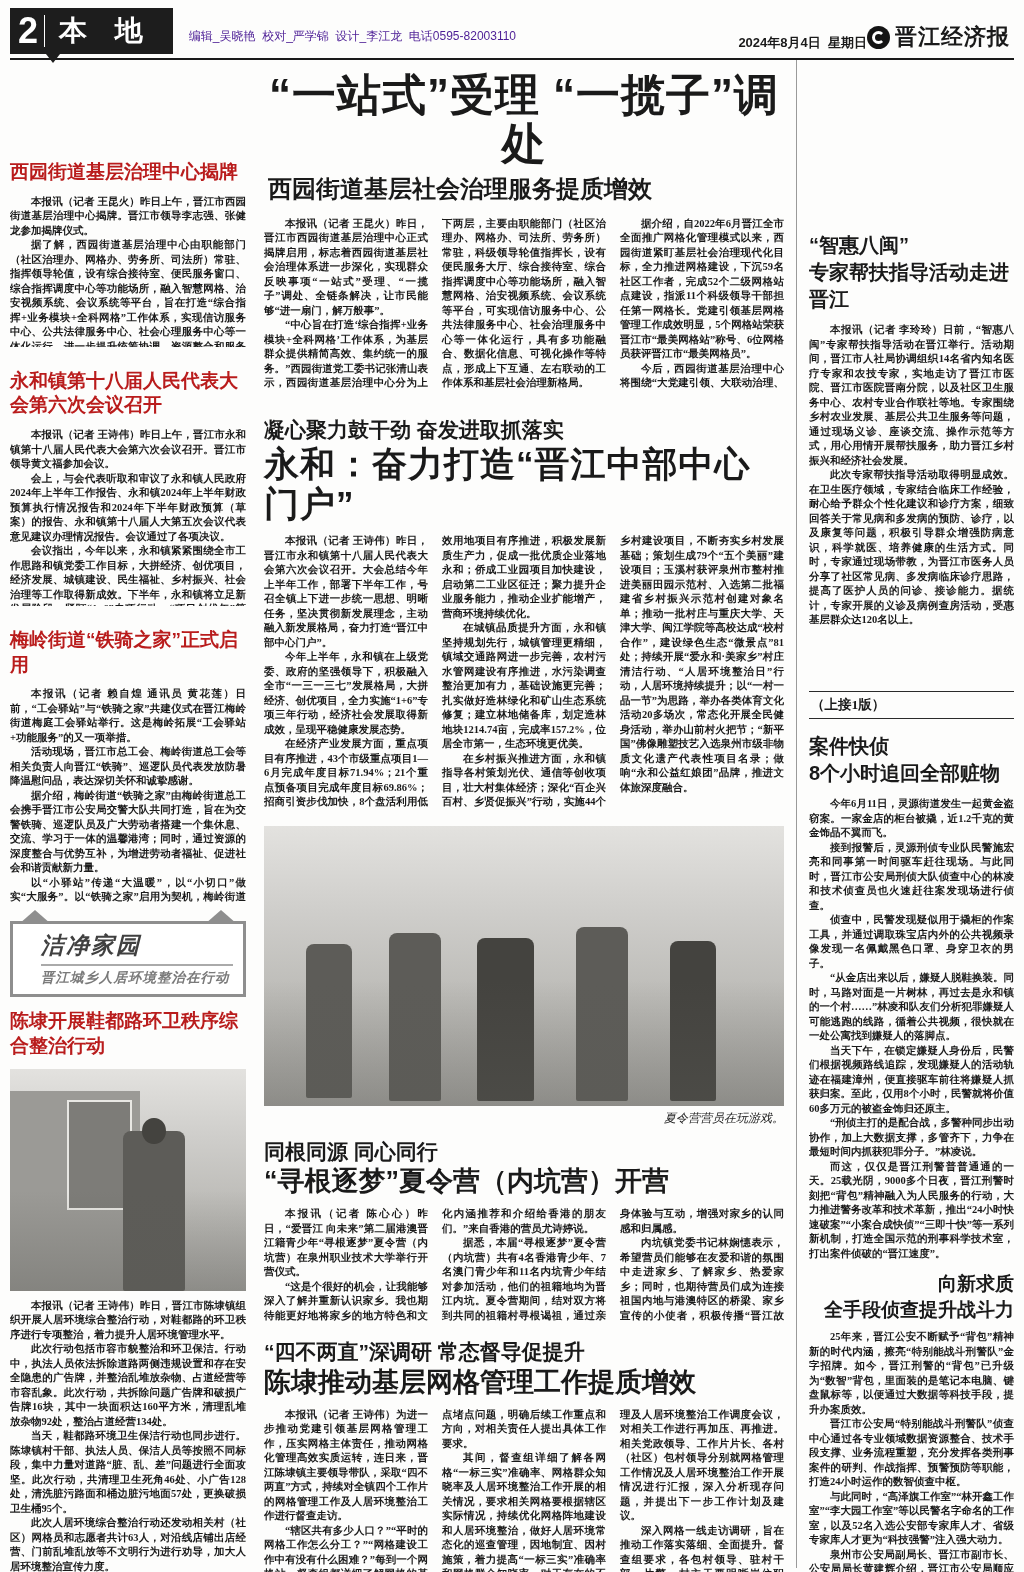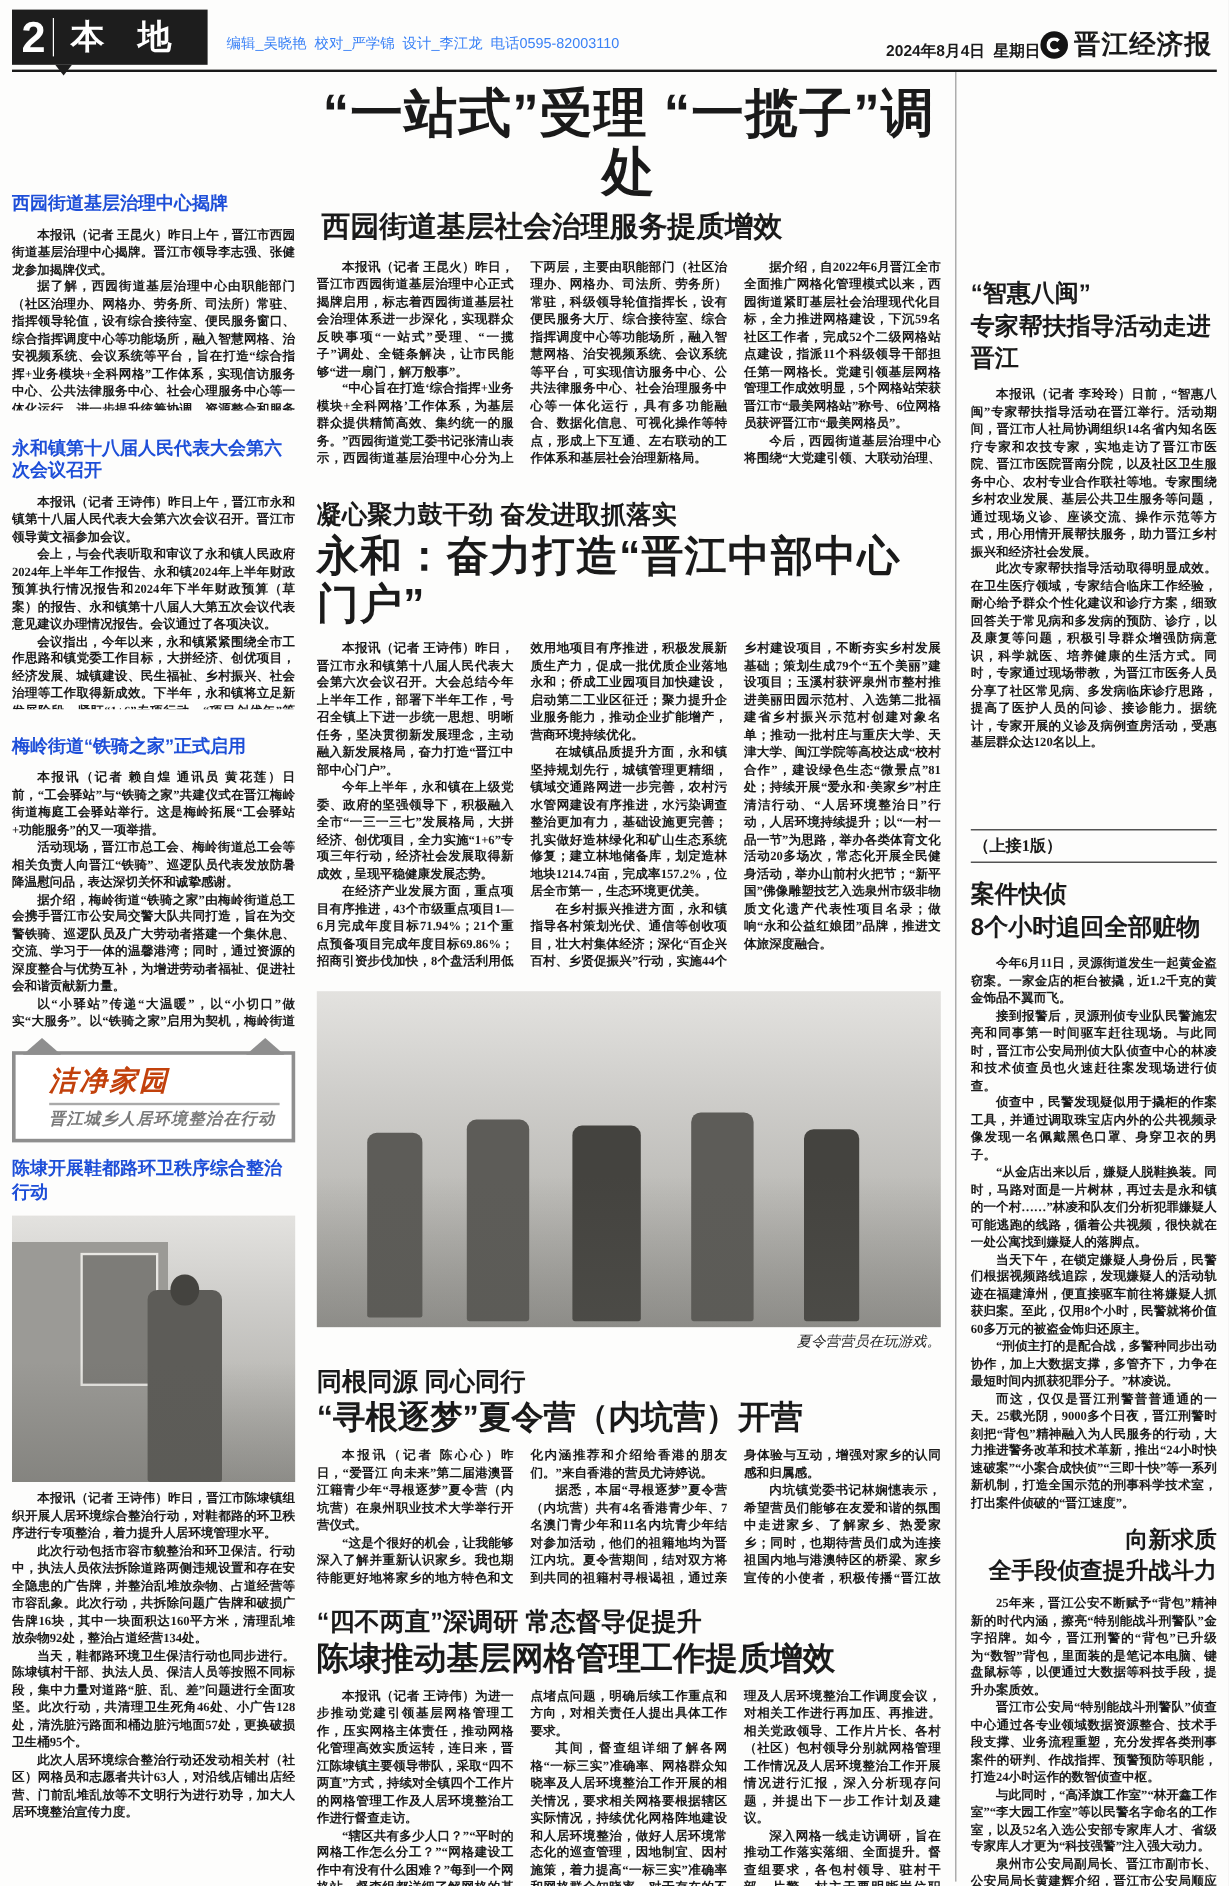--- a/index.html
+++ b/index.html
@@ -5,59 +5,59 @@
   html,body{margin:0;padding:0;background:#e8e8e8;}
   .page{width:1024px;height:1572px;background:#fdfdfc;margin:0 auto;position:relative;overflow:hidden;
         font-family:"Liberation Serif","DejaVu Serif",serif;color:#1a1a1a;box-sizing:border-box;}
   
   .topbar{position:relative;height:58px;padding:8px 14px 0 10px;box-sizing:border-box;display:flex;align-items:flex-start;}
   .section-box{background:#1d1d1d;color:#fff;display:flex;align-items:center;height:46px;padding:0 20px 0 8px;position:relative;z-index:2;}
   .page-num{font-family:"Liberation Sans","DejaVu Sans",sans-serif;font-size:36px;font-weight:700;line-height:1;}
   .sec-div{width:1px;height:32px;background:#fff;margin:0 14px 0 6px;}
   .section-name{font-family:"Liberation Sans","DejaVu Sans",sans-serif;font-size:28px;font-weight:700;letter-spacing:10px;line-height:1;}
   .section-notch{position:absolute;left:46px;top:54px;width:0;height:0;border-left:7px solid transparent;border-right:7px solid transparent;border-top:9px solid #1d1d1d;}
-  .credits{font-family:"Liberation Sans","DejaVu Sans",sans-serif;font-size:12px;color:#3b82f6;margin:20px 0 0 16px;white-space:pre;}
+  .credits{font-family:"Liberation Sans","DejaVu Sans",sans-serif;font-size:12px;color:#4c1d95;margin:20px 0 0 16px;white-space:pre;}
   .dateline{margin-left:auto;display:flex;align-items:flex-end;margin-top:14px;}
   .date-text{font-family:"Liberation Sans","DejaVu Sans",sans-serif;font-size:13px;font-weight:600;white-space:pre;}
   .masthead{display:flex;align-items:center;gap:5px;}
   .logo-circle{width:23px;height:23px;border-radius:50%;background:#141414;position:relative;flex:0 0 auto;}
   .logo-circle::after{content:"";position:absolute;left:5px;top:5px;width:13px;height:13px;border:3px solid #fff;border-right-color:transparent;border-radius:50%;box-sizing:border-box;}
   .masthead-title{font-family:"Liberation Sans","DejaVu Sans",sans-serif;font-size:22px;font-weight:900;letter-spacing:1px;}
   .head-rule{border-top:2px solid #1a1a1a;margin:0 10px 0 10px;}
   
   .content{display:flex;align-items:stretch;padding:0 8px;height:1508px;box-sizing:border-box;}
   .col-left{width:246px;flex:0 0 auto;padding:0 8px 0 2px;box-sizing:border-box;}
   .col-center{width:542px;flex:0 0 auto;padding:10px 12px 0 10px;box-sizing:border-box;}
   .col-right{flex:1;border-left:1px solid #9a9a9a;padding:0 2px 0 12px;box-sizing:border-box;}
   
   .body{font-size:10.5px;line-height:14.5px;text-align:justify;overflow:hidden;}
   .body p{margin:0;text-indent:2em;font-weight:bold;}
   .body3{column-count:3;column-gap:14px;}
-  .head-sm{font-family:"Liberation Sans","DejaVu Sans",sans-serif;font-weight:700;font-size:15px;line-height:1.3;margin:0 0 10px 0;color:#1d4ed8;}
+  .head-sm{font-family:"Liberation Sans","DejaVu Sans",sans-serif;font-weight:700;font-size:19px;line-height:1.3;margin:0 0 10px 0;color:#b91c1c;}
   .kicker{font-family:"Liberation Sans","DejaVu Sans",sans-serif;font-weight:700;font-size:21px;line-height:1.2;margin:0;}
   .headline-xl{font-family:"Liberation Sans","DejaVu Sans",sans-serif;font-weight:900;font-size:44px;line-height:1.12;margin:0;text-align:center;letter-spacing:1px;}
   .subhead-xl{font-family:"Liberation Sans","DejaVu Sans",sans-serif;font-weight:700;font-size:24px;margin:4px 0 12px 4px;}
   .headline-lg{font-family:"Liberation Sans","DejaVu Sans",sans-serif;font-weight:700;font-size:35px;line-height:1.15;margin:2px 0 10px 0;letter-spacing:1px;}
   .headline-md{font-family:"Liberation Sans","DejaVu Sans",sans-serif;font-weight:900;font-size:27px;line-height:1.15;margin:2px 0 10px 0;}
   .r-head{font-family:"Liberation Sans","DejaVu Sans",sans-serif;font-weight:700;font-size:20px;line-height:1.35;margin:0 0 10px 0;}
   .r-subhead{font-family:"Liberation Sans","DejaVu Sans",sans-serif;font-weight:700;font-size:19px;line-height:1.35;margin:12px 0 8px 0;text-align:right;}
   article{display:block;}
   .gap22{height:22px;}.gap16{height:16px;}.gap12{height:12px;}
   
   .photo{position:relative;overflow:hidden;background:linear-gradient(180deg,#e3e2df 0%,#cfcecb 30%,#bdbcb8 60%,#a8a7a3 100%);}
   .photo .fig{position:absolute;background:#5d5c58;border-radius:8px 8px 2px 2px;}
   .photo .fig.dark{background:#44433f;}
   .photo .shade{position:absolute;left:0;right:0;bottom:0;height:45%;background:linear-gradient(180deg,rgba(90,90,85,0),rgba(90,90,85,.35));}
   .caption{font-size:12px;text-align:right;font-style:italic;margin-top:4px;color:#222;}
   
   .cabinet{position:absolute;left:0;top:10%;width:55%;height:90%;background:#9b9a96;}
   .signboard{position:absolute;left:24%;top:14%;width:26%;height:48%;background:#7d7c78;border:2px solid #e8e7e3;}
   
   .banner{border:3px solid #8e8e8e;position:relative;padding:6px 10px 7px 28px;background:#fff;}
-  .banner-title{font-family:"Liberation Sans","DejaVu Sans",sans-serif;font-weight:900;font-style:italic;font-size:23px;color:#c2410c;letter-spacing:2px;}
+  .banner-title{font-family:"Liberation Sans","DejaVu Sans",sans-serif;font-weight:900;font-style:italic;font-size:23px;color:#404040;letter-spacing:2px;}
   .banner-sub{font-family:"Liberation Sans","DejaVu Sans",sans-serif;font-weight:700;font-style:italic;font-size:13.5px;color:#7a7a7a;border-top:2px solid #aaa;margin-top:3px;padding-top:3px;letter-spacing:1px;}
   .roof{position:absolute;top:-14px;width:0;height:0;border-left:16px solid transparent;border-right:16px solid transparent;border-bottom:14px solid #8e8e8e;}
   .roof.left{left:6px;}.roof.right{right:6px;}
   
   .cont{border-top:1.5px solid #2a2a2a;border-bottom:1px solid #2a2a2a;padding:4px 2px;font-size:13.5px;font-weight:600;margin:0 0 14px 0;}
   .rt-offset{height:172px;}
 </style>
 </head>
 <body>
 

